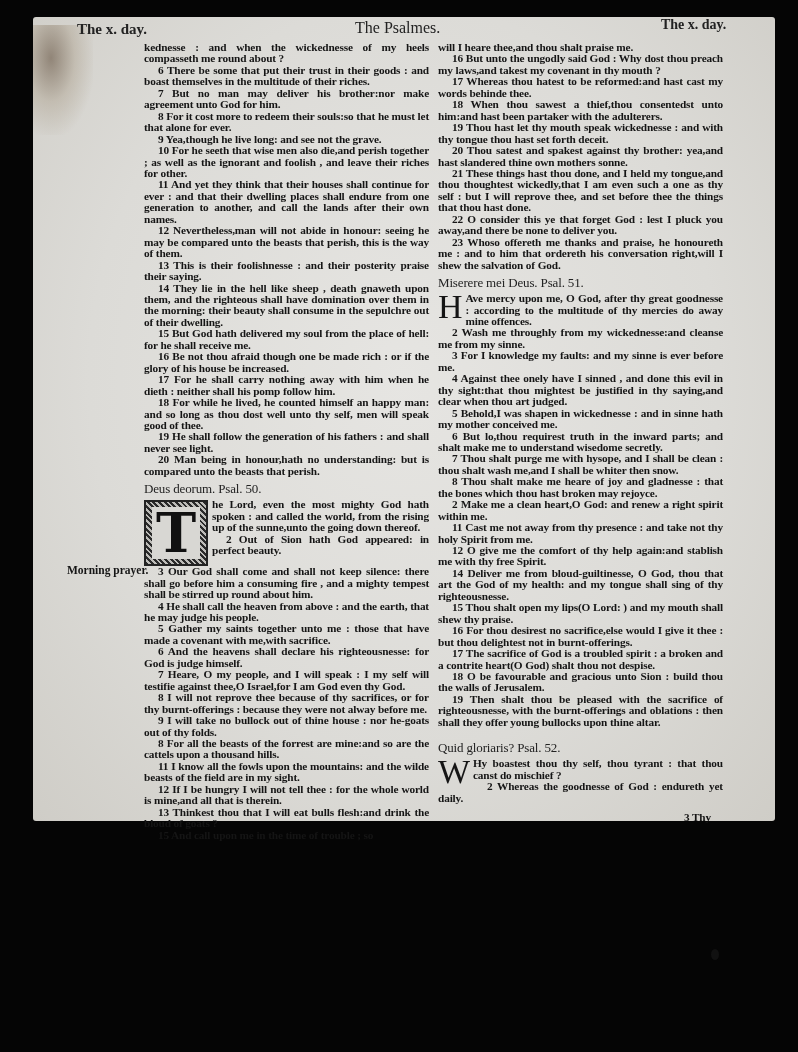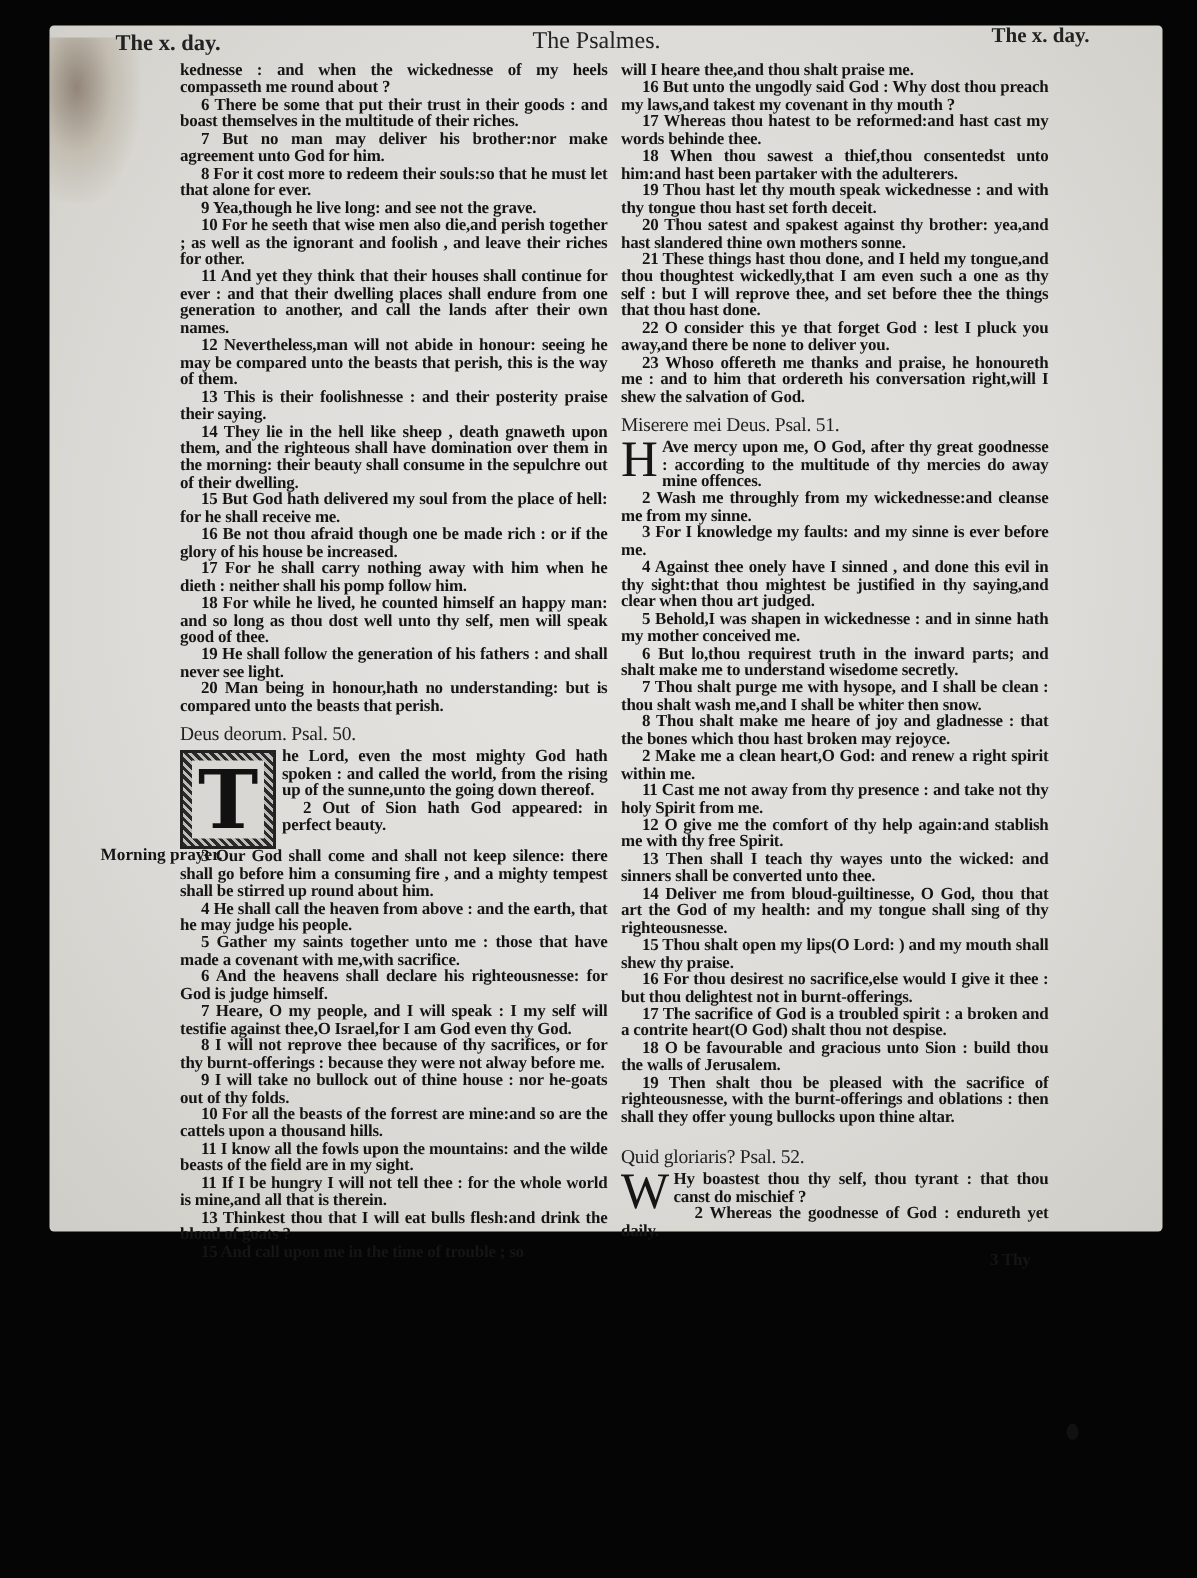--- a/index.html
+++ b/index.html
@@ -9,21 +9,21 @@
           background: radial-gradient(ellipse at 50% 45%, #e6e5e2 0%, #dcdbd7 60%, #cfcdc7 100%);
           border-radius:3px; }
   .stain { position:absolute; left:0; top:8px; width:60px; height:110px;
            background: radial-gradient(ellipse at 30% 30%, rgba(90,70,50,0.55) 0%, rgba(140,120,90,0.25) 40%, rgba(200,190,170,0) 75%); }
   .hdr { position:absolute; top:0; height:22px; font-size:14px; color:#222; }
   .hdr-left { left:44px; top:4px; font-family:"Liberation Serif", serif; font-weight:bold; font-size:15px; }
   .hdr-center { left:322px; top:2px; font-family:"Liberation Serif", serif; font-size:16px; }
   .hdr-right { left:628px; top:0px; font-family:"Liberation Serif", serif; font-weight:bold; font-size:14px; }
   .col { position:absolute; top:25px; width:285px; font-family:"Liberation Serif", serif;
          font-weight:bold; font-size:11.3px; line-height:11.45px; color:#151515;
-         text-align:justify; letter-spacing:-0.15px; }
+         text-align:justify; letter-spacing:-0.15px;margin-left:24px; }
   .col-left { left:87px; }
   .col-right { left:381px; }
   .col p { margin:0; }
   .v { text-indent:14px; }
   .v.cont { text-indent:0; }
   .title { font-weight:normal; font-size:13px; line-height:16px; margin:4px 0 2px 0 !important; color:#222; }
   .initial-block { display:flex; }
   .dropcap { width:60px; height:62px; flex:none; margin-right:4px; margin-top:1px;
              background: repeating-linear-gradient(45deg,#2a2a2a 0 2px,#bdbcb8 2px 4px);
              border:2px solid #222; display:flex; align-items:center; justify-content:center; }
@@ -77,23 +77,23 @@
       </div>
     </div>
     <div id="left-b">
         <p class="v">3 Our God shall come and shall not keep silence: there shall go before him a consuming fire , and a mighty tempest shall be stirred up round about him.</p>
         <p class="v">4 He shall call the heaven from above : and the earth, that he may judge his people.</p>
         <p class="v">5 Gather my saints together unto me : those that have made a covenant with me,with sacrifice.</p>
         <p class="v">6 And the heavens shall declare his righteousnesse: for God is judge himself.</p>
         <p class="v">7 Heare, O my people, and I will speak : I my self will testifie against thee,O Israel,for I am God even thy God.</p>
         <p class="v">8 I will not reprove thee because of thy sacrifices, or for thy burnt-offerings : because they were not alway before me.</p>
         <p class="v">9 I will take no bullock out of thine house : nor he-goats out of thy folds.</p>
-        <p class="v">10 For all the beasts of the forrest are mine:and so are the cattels upon a thousand hills.</p>
+        <p class="v">8 For all the beasts of the forrest are mine:and so are the cattels upon a thousand hills.</p>
         <p class="v">11 I know all the fowls upon the mountains: and the wilde beasts of the field are in my sight.</p>
-        <p class="v">11 If I be hungry I will not tell thee : for the whole world is mine,and all that is therein.</p>
+        <p class="v">12 If I be hungry I will not tell thee : for the whole world is mine,and all that is therein.</p>
         <p class="v">13 Thinkest thou that I will eat bulls flesh:and drink the bloud of goats ?</p>
         <p class="v">15 And call upon me in the time of trouble ; so</p>
       </div>
   </div>
 
   <div class="col col-right">
     <div id="right-a">
         <p class="v cont">will I heare thee,and thou shalt praise me.</p>
         <p class="v">16 But unto the ungodly said God : Why dost thou preach my laws,and takest my covenant in thy mouth ?</p>
         <p class="v">17 Whereas thou hatest to be reformed:and hast cast my words behinde thee.</p>
@@ -112,21 +112,20 @@
         <p class="v">2 Wash me throughly from my wickednesse:and cleanse me from my sinne.</p>
         <p class="v">3 For I knowledge my faults: and my sinne is ever before me.</p>
         <p class="v">4 Against thee onely have I sinned , and done this evil in thy sight:that thou mightest be justified in thy saying,and clear when thou art judged.</p>
         <p class="v">5 Behold,I was shapen in wickednesse : and in sinne hath my mother conceived me.</p>
         <p class="v">6 But lo,thou requirest truth in the inward parts; and shalt make me to understand wisedome secretly.</p>
         <p class="v">7 Thou shalt purge me with hysope, and I shall be clean : thou shalt wash me,and I shall be whiter then snow.</p>
         <p class="v">8 Thou shalt make me heare of joy and gladnesse : that the bones which thou hast broken may rejoyce.</p>
         <p class="v">2 Make me a clean heart,O God: and renew a right spirit within me.</p>
         <p class="v">11 Cast me not away from thy presence : and take not thy holy Spirit from me.</p>
         <p class="v">12 O give me the comfort of thy help again:and stablish me with thy free Spirit.</p>
-        <p class="v">13 Then shall I teach thy wayes unto the wicked: and sinners shall be converted unto thee.</p>
         <p class="v">14 Deliver me from bloud-guiltinesse, O God, thou that art the God of my health: and my tongue shall sing of thy righteousnesse.</p>
         <p class="v">15 Thou shalt open my lips(O Lord: ) and my mouth shall shew thy praise.</p>
         <p class="v">16 For thou desirest no sacrifice,else would I give it thee : but thou delightest not in burnt-offerings.</p>
         <p class="v">17 The sacrifice of God is a troubled spirit : a broken and a contrite heart(O God) shalt thou not despise.</p>
         <p class="v">18 O be favourable and gracious unto Sion : build thou the walls of Jerusalem.</p>
         <p class="v">19 Then shalt thou be pleased with the sacrifice of righteousnesse, with the burnt-offerings and oblations : then shall they offer young bullocks upon thine altar.</p>
       </div>
     <p class="title" style="margin-top:12px !important">Quid gloriaris?  Psal. 52.</p>
     <p>
       <span class="dropcap-small">W</span><span>Hy boastest thou thy self, thou tyrant : that thou canst do mischief ?</span>

